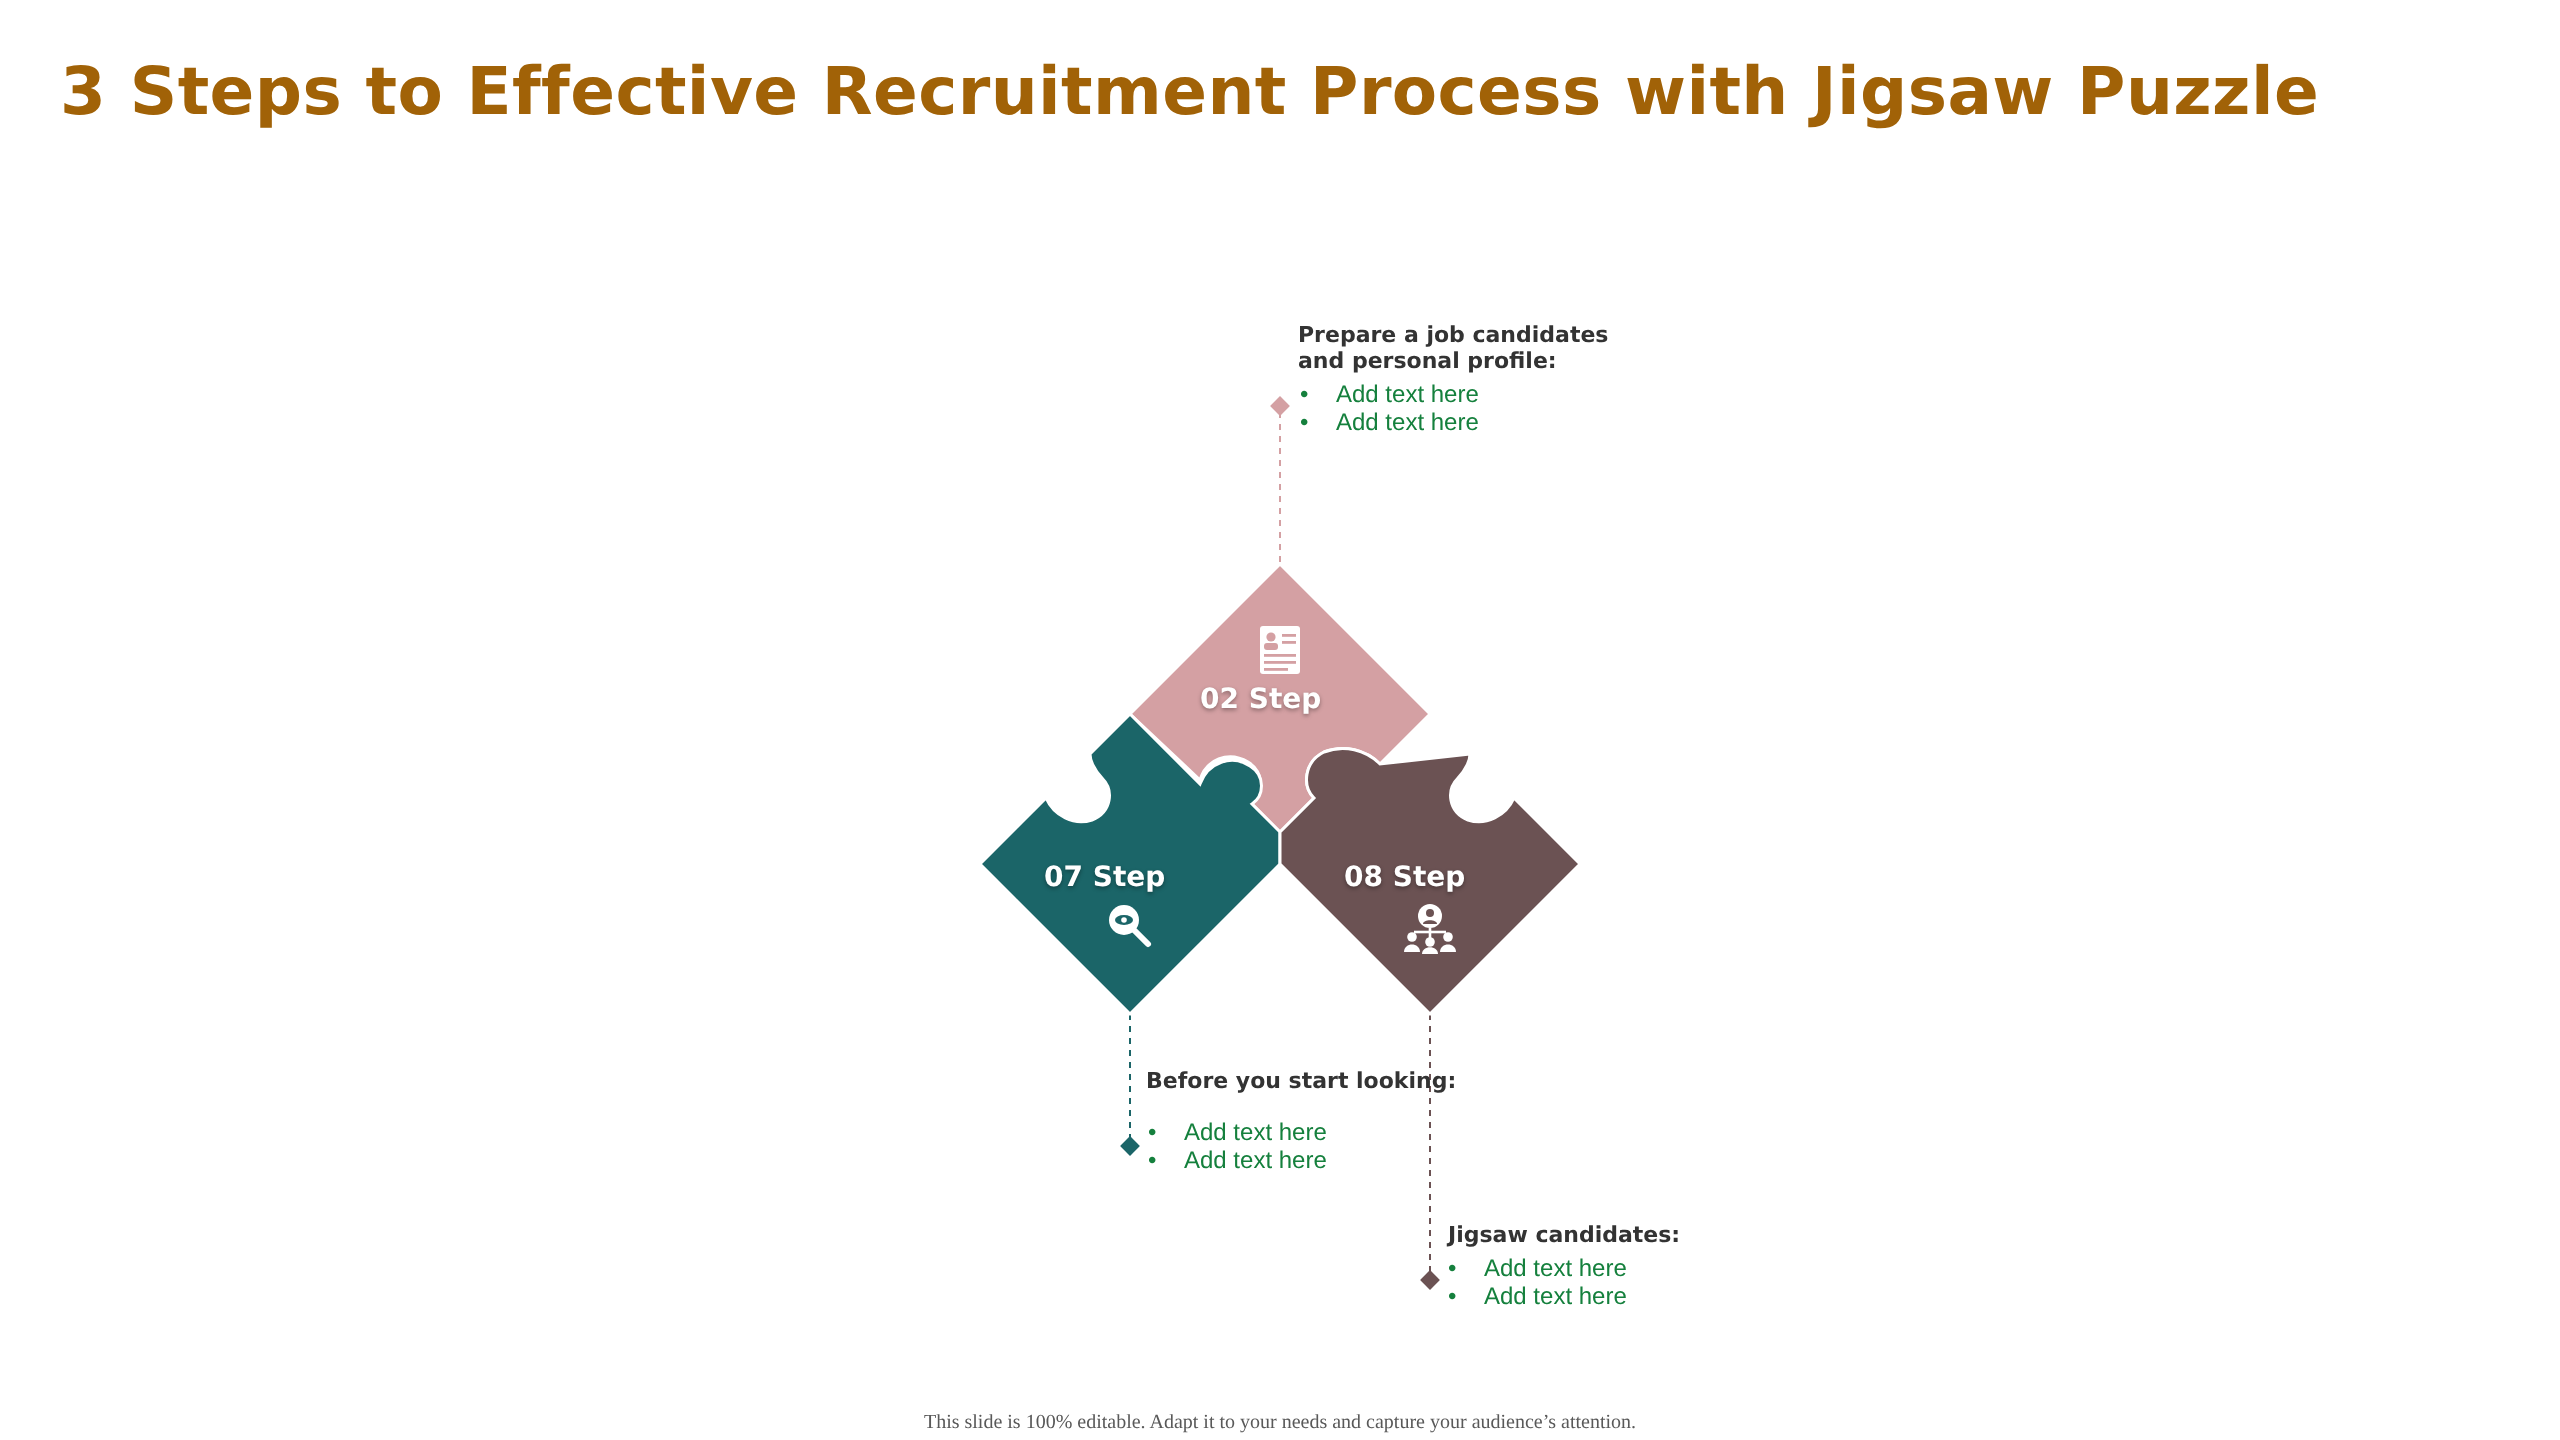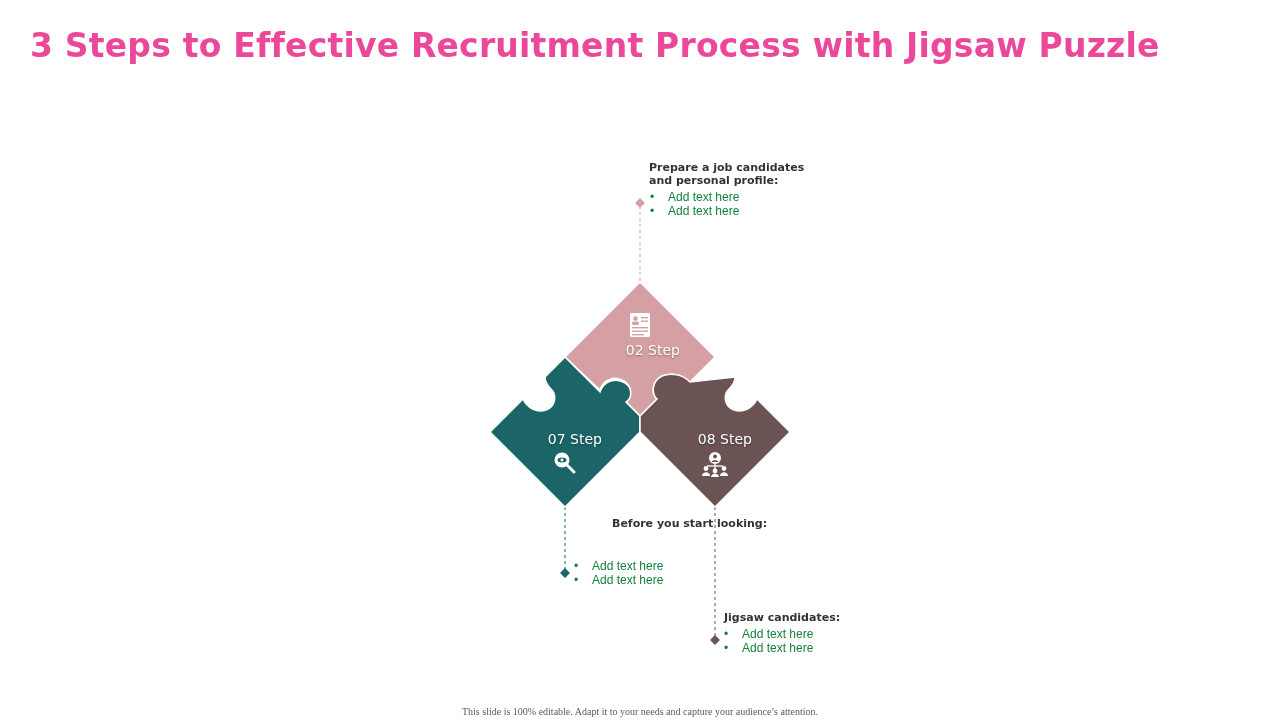--- a/index.html
+++ b/index.html
@@ -1,23 +1,23 @@
 <!DOCTYPE html>
 <html><head>
 <meta charset="utf-8">
 <style>
   html, body { margin:0; padding:0; }
   body { width:1280px; height:720px; position:relative; background:#ffffff; overflow:hidden; font-family:"DejaVu Sans", sans-serif; color:#262626; }
-  .title { position:absolute; left:30px; top:26px; font-size:33px; font-weight:bold; color:#ec4899; letter-spacing:0.2px; white-space:nowrap; font-family:"DejaVu Sans", sans-serif; }
+  .title { position:absolute; left:30px; top:26px; font-size:33px; font-weight:bold; color:#a16207; letter-spacing:0.2px; white-space:nowrap; font-family:"DejaVu Sans", sans-serif; }
   svg.puzzle { position:absolute; left:0; top:0; }
   .label { position:absolute; font-size:11px; font-weight:bold; color:#333333; line-height:13px; }
   .bullets { position:absolute; margin:0; padding:0; list-style:none; font-family:"Liberation Sans", sans-serif; font-size:12px; color:#15803d; }
   .bullets li { position:relative; padding-left:18px; line-height:14px; }
   .bullets li::before { content:"•"; position:absolute; left:0; top:0; }
-  .step-text { position:absolute; font-size:14px; font-weight:normal; color:#ffffff; white-space:nowrap; text-align:right; text-shadow:0 1px 2px rgba(0,0,0,0.35); }
+  .step-text { position:absolute; font-size:14px; font-weight:bold; color:#ffffff; white-space:nowrap; text-align:left; text-shadow:0 1px 2px rgba(0,0,0,0.35); }
   .footer { position:absolute; left:0; width:1280px; top:706px; text-align:center; font-family:Liberation Serif, serif; font-size:10px; color:#595959; }
 </style>
 </head>
 <body>
 
 <div class="title">3 Steps to Effective Recruitment Process with Jigsaw Puzzle</div>
 
 <svg class="puzzle" width="1280" height="720" viewBox="0 0 1280 720">
 
   <g>
@@ -89,21 +89,21 @@
 
 <div class="label" style="left:649px; top:161px;">
   <div>Prepare a job candidates</div>
   <div>and personal profile:</div>
 </div>
 <ul class="bullets" style="left:650px; top:190px;">
   <li>Add text here</li>
   <li>Add text here</li>
 </ul>
 
-<div class="label" style="left:573px; top:517px;margin-left:39px;">Before you start looking:</div>
+<div class="label" style="left:573px; top:534px;">Before you start looking:</div>
 <ul class="bullets" style="left:574px; top:559px;">
   <li>Add text here</li>
   <li>Add text here</li>
 </ul>
 
 <div class="label" style="left:724px; top:611px;">Jigsaw candidates:</div>
 <ul class="bullets" style="left:724px; top:627px;">
   <li>Add text here</li>
   <li>Add text here</li>
 </ul>

